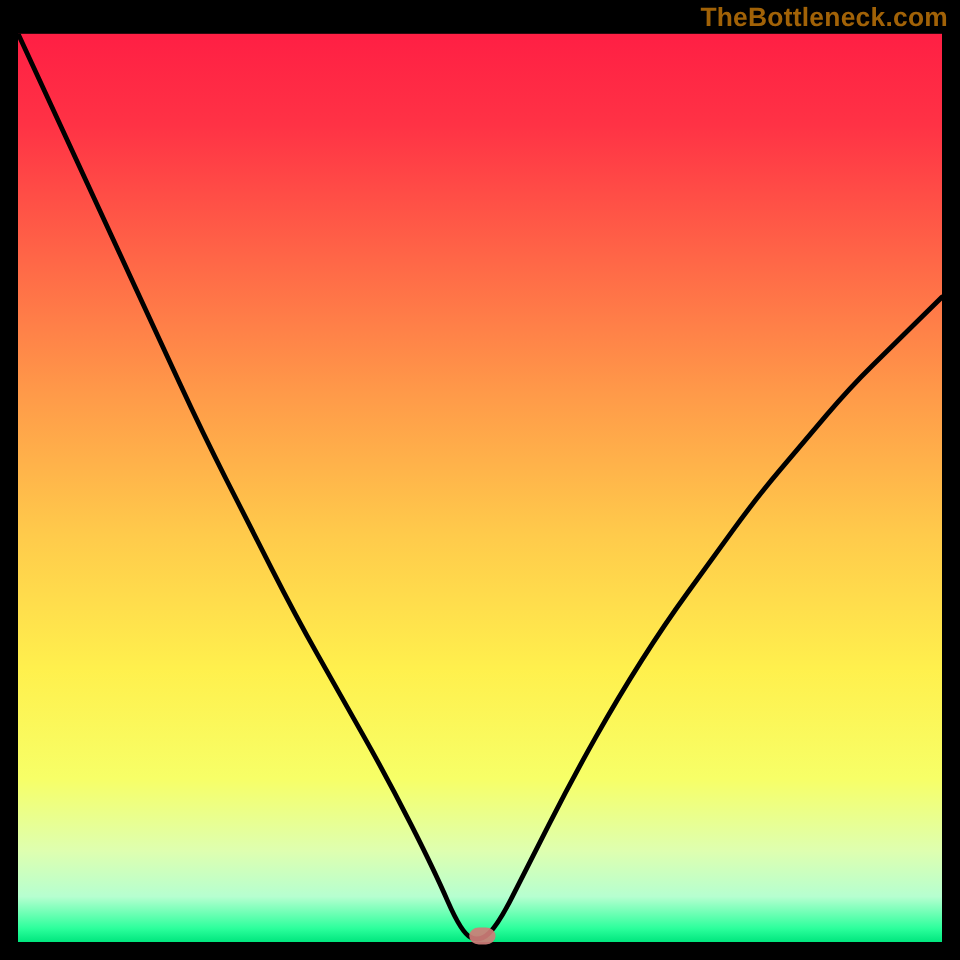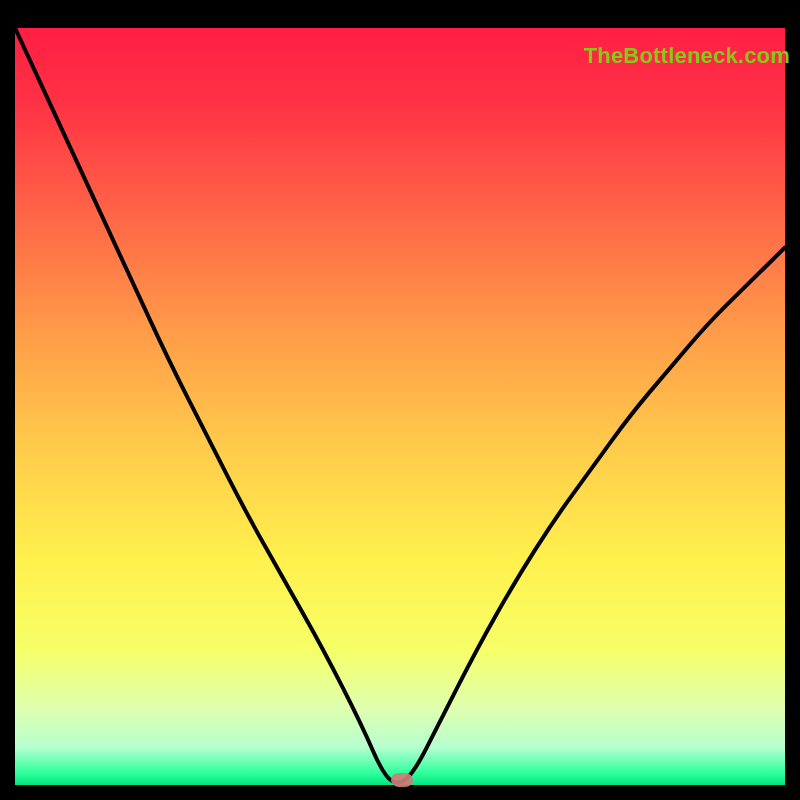--- a/index.html
+++ b/index.html
@@ -18,24 +18,23 @@
     height: 800px;
     background: #000;
   }
   .watermark {
     position: absolute;
     top: 2px;
     right: 10px;
     font-family: Arial, Helvetica, sans-serif;
     font-size: 22px;
     font-weight: 600;
-    color: #84cc16;
+    color: #a16207;
     letter-spacing: 0.2px;
     z-index: 5;
-    margin-top: 41px;
   }
   .plot-area {
     position: absolute;
     left: 15px;
     top: 28px;
     width: 770px;
     height: 757px;
   }
   .gradient {
     position: absolute;

